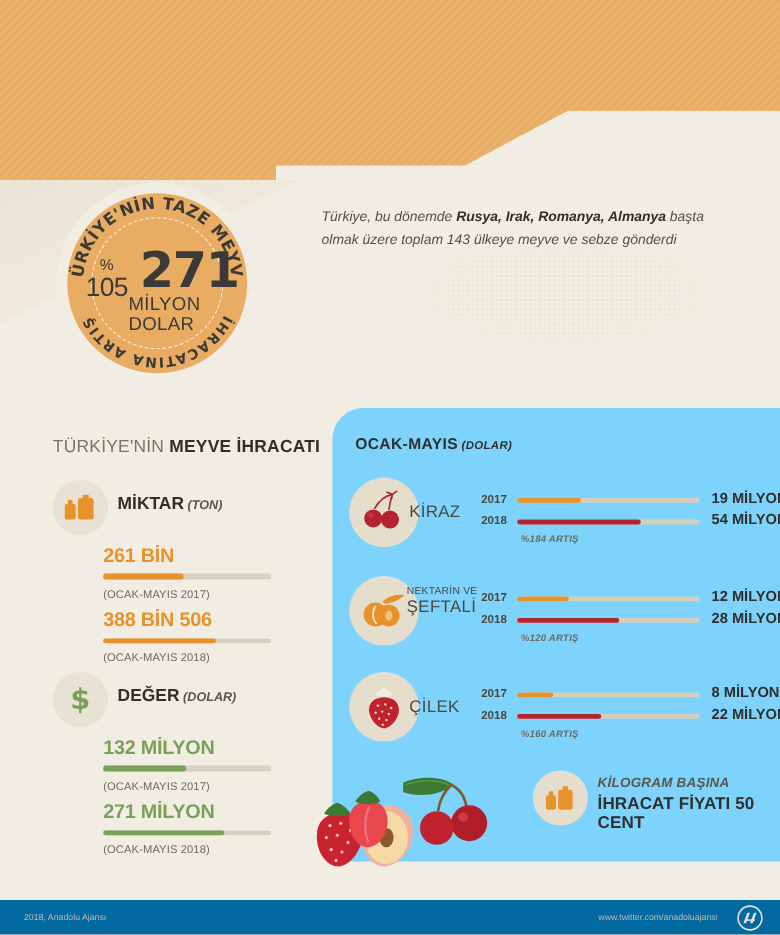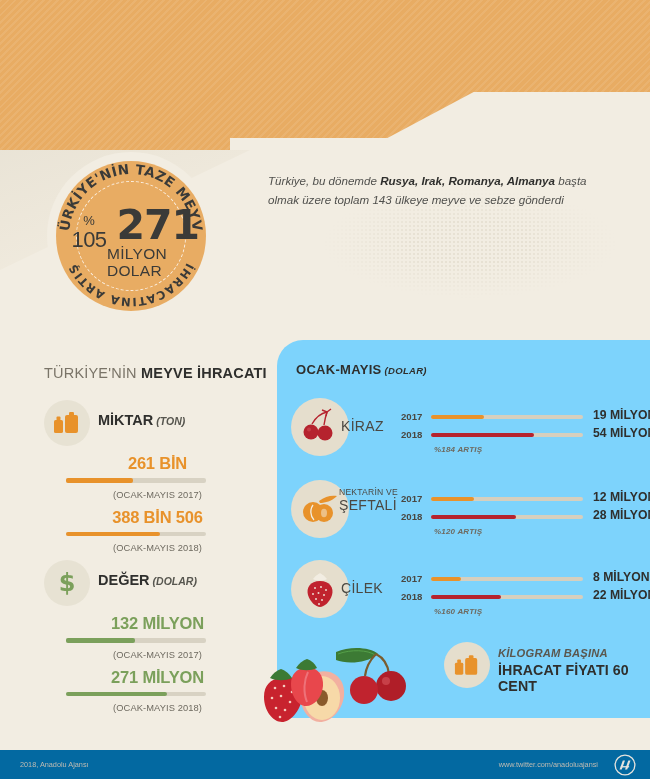--- a/index.html
+++ b/index.html
@@ -103,21 +103,21 @@
   .metric.m1 { top:400px; }
   .metric.m2 { top:560px; }
   .metric-head { position:relative; height:46px; }
   .metric-ico {
     position:absolute; left:0; top:0; width:46px; height:46px; border-radius:50%;
     background:#E7E2D3; display:flex; align-items:center; justify-content:center;
   }
   .metric-label { position:absolute; left:54px; top:12px; font-size:14.5px; font-weight:bold; color:#2F2F2D; }
   .metric-unit { font-size:10.5px; font-style:italic; font-weight:bold; color:#57564F; margin-left:3px; }
 
-  .row { position:relative; margin-left:22px; margin-top:8px; width:183px;text-align:center; }
+  .row { position:relative; margin-left:42px; margin-top:8px; width:183px; }
   .row .val { font-size:16.5px; font-weight:bold; letter-spacing:-.2px; }
   .row.orange .val { color:#E8922B; }
   .row.green .val { color:#7BA05B; }
   .track { position:relative; width:140px; height:4.5px; background:#D8D2C3; border-radius:2px; margin-top:5px; }
   .fill { position:absolute; left:0; top:0; height:4.5px; border-radius:2px; }
   .row.orange .fill { background:#E8922B; }
   .row.green .fill { background:#7BA05B; }
   .row .cap { font-size:9.3px; color:#6E6A60; margin-top:7px; letter-spacing:.1px; }
 
   
@@ -386,21 +386,21 @@
     <div class="kg">
       <div class="kg-ico">
         <svg width="26" height="21" viewBox="0 0 28 22">
           <rect x="1" y="8" width="9" height="13" rx="1.6" fill="#E8922B"></rect>
           <rect x="3.5" y="4.5" width="4" height="4" rx="1" fill="#E8922B"></rect>
           <rect x="12" y="3" width="13" height="18" rx="2" fill="#E8922B"></rect>
           <rect x="16" y="0" width="5" height="4" rx="1.2" fill="#E8922B"></rect>
         </svg>
       </div>
       <div class="kg-t1">KİLOGRAM BAŞINA</div>
-      <div class="kg-t2">İHRACAT FİYATI 60 CENT</div>
+      <div class="kg-t2">İHRACAT FİYATI 50 CENT</div>
     </div>
   </div>
 
   <svg class="cluster" viewBox="0 0 165 92">
     <path d="M78 14 C92 8, 112 9, 120 16 C108 26, 88 26, 78 22 Z" fill="#3C7A34"></path>
     <path d="M80 16 C93 11, 110 12, 117 17" stroke="#55A049" stroke-width="1" fill="none"></path>
     <path d="M118 16 C126 20, 130 28, 131 36" stroke="#7A5C2E" stroke-width="2.2" fill="none"></path>
     <path d="M118 16 C112 22, 108 30, 107 38" stroke="#7A5C2E" stroke-width="2.2" fill="none"></path>
     <circle cx="133" cy="48" r="15" fill="#B01E28"></circle>
     <circle cx="106" cy="52" r="14" fill="#C0232E"></circle>

